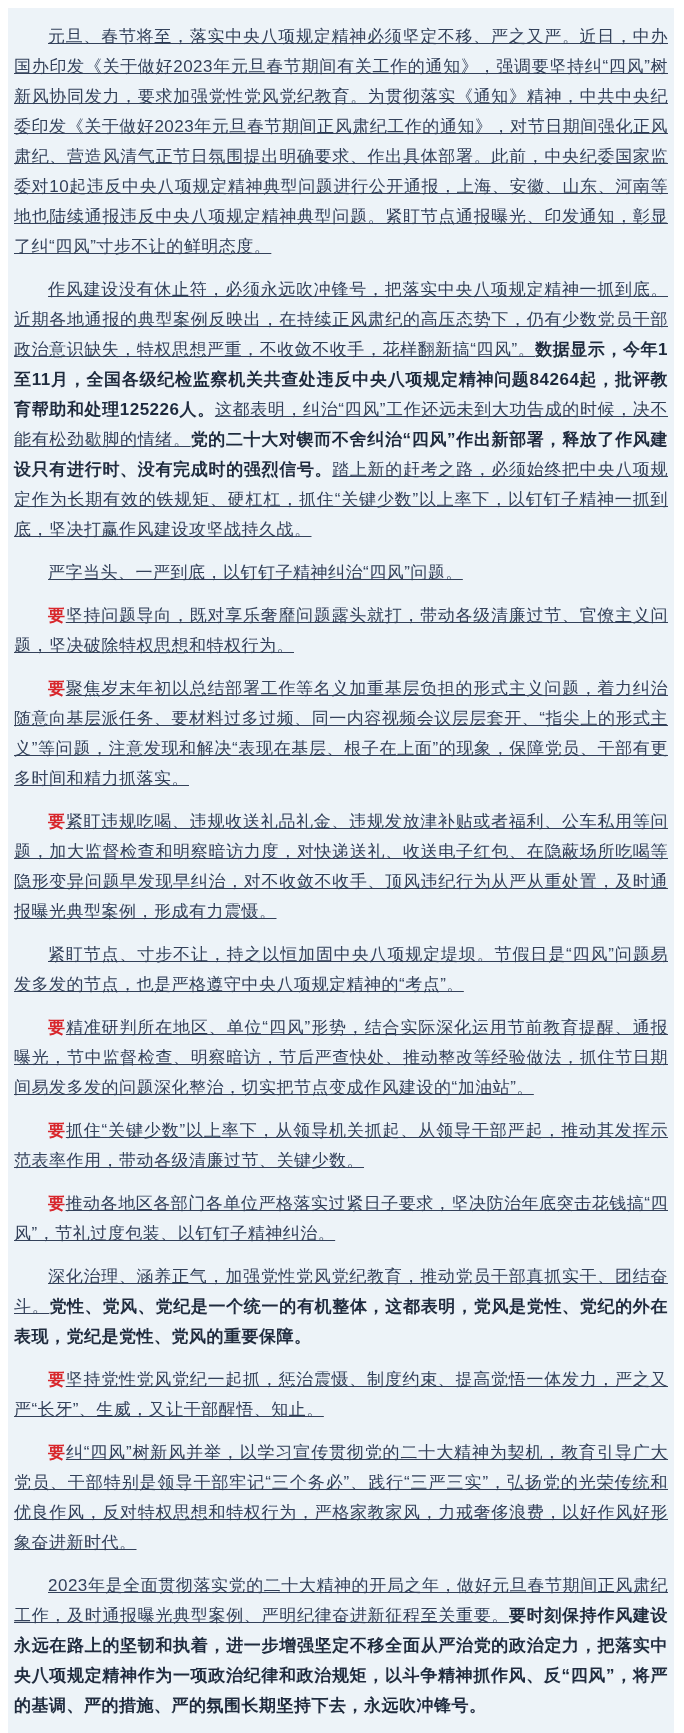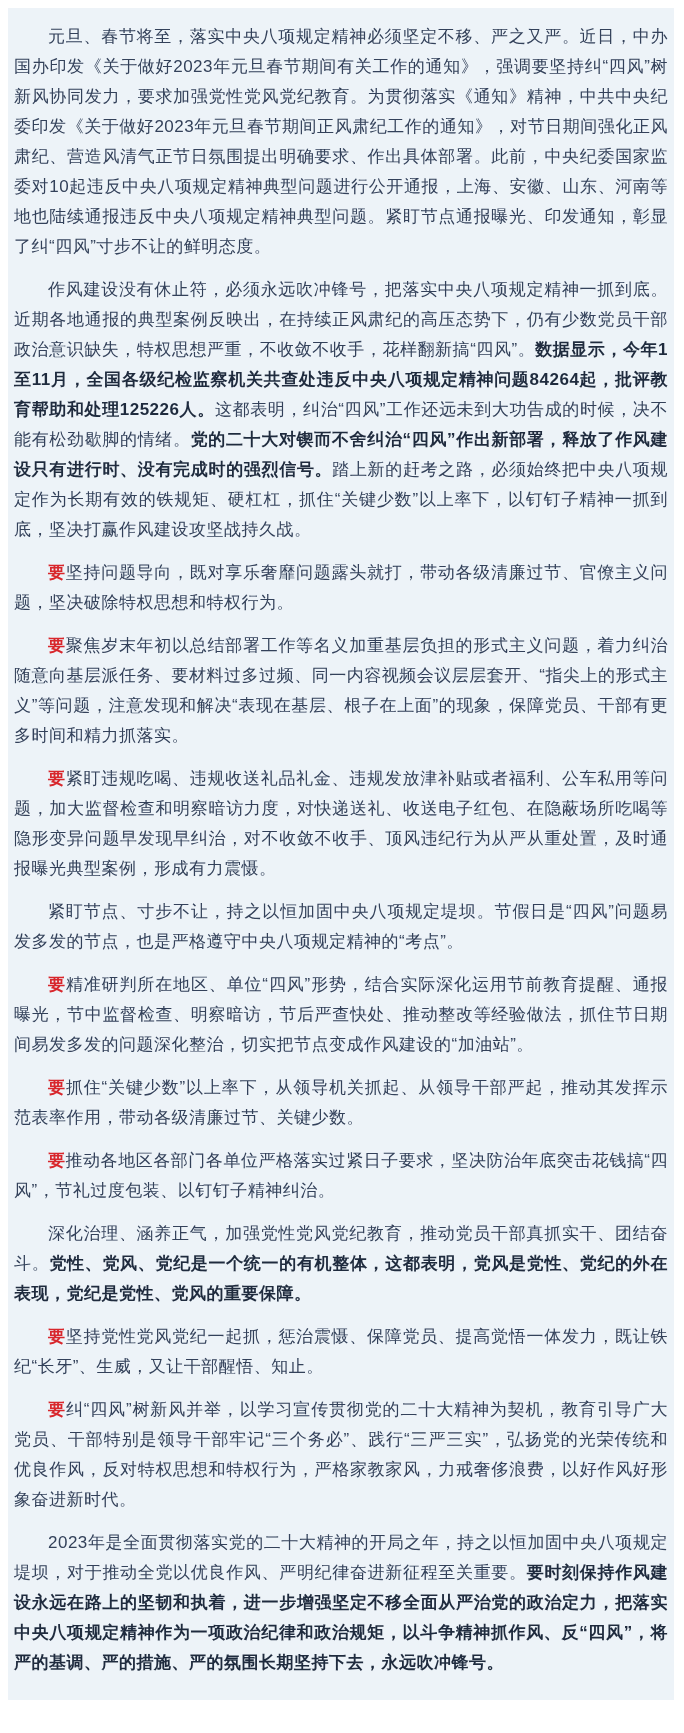--- a/index.html
+++ b/index.html
@@ -32,45 +32,47 @@
     text-align: justify;
     margin: 0 0 13px 0;
     letter-spacing: 0.5px;
   }
   .para:last-child {
     margin-bottom: 0;
   }
   .seg-normal {
     font-weight: normal;
     color: #33415a;
+    text-decoration: underline;
   }
   .seg-bold {
     font-weight: bold;
     color: #1f2b3e;
   }
   .seg-red {
     font-weight: bold;
     color: #d8262c;
   }
 </style>
 </head>
 <body>
 
 <div class="page">
   <div class="article-card">
     <div id="article-body">
         <p class="para"><span class="seg-normal">元旦、春节将至，落实中央八项规定精神必须坚定不移、严之又严。近日，中办国办印发《关于做好2023年元旦春节期间有关工作的通知》，强调要坚持纠“四风”树新风协同发力，要求加强党性党风党纪教育。为贯彻落实《通知》精神，中共中央纪委印发《关于做好2023年元旦春节期间正风肃纪工作的通知》，对节日期间强化正风肃纪、营造风清气正节日氛围提出明确要求、作出具体部署。此前，中央纪委国家监委对10起违反中央八项规定精神典型问题进行公开通报，上海、安徽、山东、河南等地也陆续通报违反中央八项规定精神典型问题。紧盯节点通报曝光、印发通知，彰显了纠“四风”寸步不让的鲜明态度。</span></p>
         <p class="para"><span class="seg-normal">作风建设没有休止符，必须永远吹冲锋号，把落实中央八项规定精神一抓到底。近期各地通报的典型案例反映出，在持续正风肃纪的高压态势下，仍有少数党员干部政治意识缺失，特权思想严重，不收敛不收手，花样翻新搞“四风”。</span><span class="seg-bold">数据显示，今年1至11月，全国各级纪检监察机关共查处违反中央八项规定精神问题84264起，批评教育帮助和处理125226人。</span><span class="seg-normal">这都表明，纠治“四风”工作还远未到大功告成的时候，决不能有松劲歇脚的情绪。</span><span class="seg-bold">党的二十大对锲而不舍纠治“四风”作出新部署，释放了作风建设只有进行时、没有完成时的强烈信号。</span><span class="seg-normal">踏上新的赶考之路，必须始终把中央八项规定作为长期有效的铁规矩、硬杠杠，抓住“关键少数”以上率下，以钉钉子精神一抓到底，坚决打赢作风建设攻坚战持久战。</span></p>
+        <p class="para"><span class="seg-normal">严字当头、一严到底，以钉钉子精神纠治“四风”问题。</span></p>
         <p class="para"><span class="seg-red">要</span><span class="seg-normal">坚持问题导向，既对享乐奢靡问题露头就打，带动各级清廉过节、官僚主义问题，坚决破除特权思想和特权行为。</span></p>
         <p class="para"><span class="seg-red">要</span><span class="seg-normal">聚焦岁末年初以总结部署工作等名义加重基层负担的形式主义问题，着力纠治随意向基层派任务、要材料过多过频、同一内容视频会议层层套开、“指尖上的形式主义”等问题，注意发现和解决“表现在基层、根子在上面”的现象，保障党员、干部有更多时间和精力抓落实。</span></p>
         <p class="para"><span class="seg-red">要</span><span class="seg-normal">紧盯违规吃喝、违规收送礼品礼金、违规发放津补贴或者福利、公车私用等问题，加大监督检查和明察暗访力度，对快递送礼、收送电子红包、在隐蔽场所吃喝等隐形变异问题早发现早纠治，对不收敛不收手、顶风违纪行为从严从重处置，及时通报曝光典型案例，形成有力震慑。</span></p>
         <p class="para"><span class="seg-normal">紧盯节点、寸步不让，持之以恒加固中央八项规定堤坝。节假日是“四风”问题易发多发的节点，也是严格遵守中央八项规定精神的“考点”。</span></p>
         <p class="para"><span class="seg-red">要</span><span class="seg-normal">精准研判所在地区、单位“四风”形势，结合实际深化运用节前教育提醒、通报曝光，节中监督检查、明察暗访，节后严查快处、推动整改等经验做法，抓住节日期间易发多发的问题深化整治，切实把节点变成作风建设的“加油站”。</span></p>
         <p class="para"><span class="seg-red">要</span><span class="seg-normal">抓住“关键少数”以上率下，从领导机关抓起、从领导干部严起，推动其发挥示范表率作用，带动各级清廉过节、关键少数。</span></p>
         <p class="para"><span class="seg-red">要</span><span class="seg-normal">推动各地区各部门各单位严格落实过紧日子要求，坚决防治年底突击花钱搞“四风”，节礼过度包装、以钉钉子精神纠治。</span></p>
         <p class="para"><span class="seg-normal">深化治理、涵养正气，加强党性党风党纪教育，推动党员干部真抓实干、团结奋斗。</span><span class="seg-bold">党性、党风、党纪是一个统一的有机整体，这都表明，党风是党性、党纪的外在表现，党纪是党性、党风的重要保障。</span></p>
-        <p class="para"><span class="seg-red">要</span><span class="seg-normal">坚持党性党风党纪一起抓，惩治震慑、保障党员、提高觉悟一体发力，既让铁纪“长牙”、生威，又让干部醒悟、知止。</span></p>
+        <p class="para"><span class="seg-red">要</span><span class="seg-normal">坚持党性党风党纪一起抓，惩治震慑、制度约束、提高觉悟一体发力，严之又严“长牙”、生威，又让干部醒悟、知止。</span></p>
         <p class="para"><span class="seg-red">要</span><span class="seg-normal">纠“四风”树新风并举，以学习宣传贯彻党的二十大精神为契机，教育引导广大党员、干部特别是领导干部牢记“三个务必”、践行“三严三实”，弘扬党的光荣传统和优良作风，反对特权思想和特权行为，严格家教家风，力戒奢侈浪费，以好作风好形象奋进新时代。</span></p>
-        <p class="para"><span class="seg-normal">2023年是全面贯彻落实党的二十大精神的开局之年，持之以恒加固中央八项规定堤坝，对于推动全党以优良作风、严明纪律奋进新征程至关重要。</span><span class="seg-bold">要时刻保持作风建设永远在路上的坚韧和执着，进一步增强坚定不移全面从严治党的政治定力，把落实中央八项规定精神作为一项政治纪律和政治规矩，以斗争精神抓作风、反“四风”，将严的基调、严的措施、严的氛围长期坚持下去，永远吹冲锋号。</span></p>
+        <p class="para"><span class="seg-normal">2023年是全面贯彻落实党的二十大精神的开局之年，做好元旦春节期间正风肃纪工作，及时通报曝光典型案例、严明纪律奋进新征程至关重要。</span><span class="seg-bold">要时刻保持作风建设永远在路上的坚韧和执着，进一步增强坚定不移全面从严治党的政治定力，把落实中央八项规定精神作为一项政治纪律和政治规矩，以斗争精神抓作风、反“四风”，将严的基调、严的措施、严的氛围长期坚持下去，永远吹冲锋号。</span></p>
       </div>
   </div>
 
 </div>
 
 </body></html>

